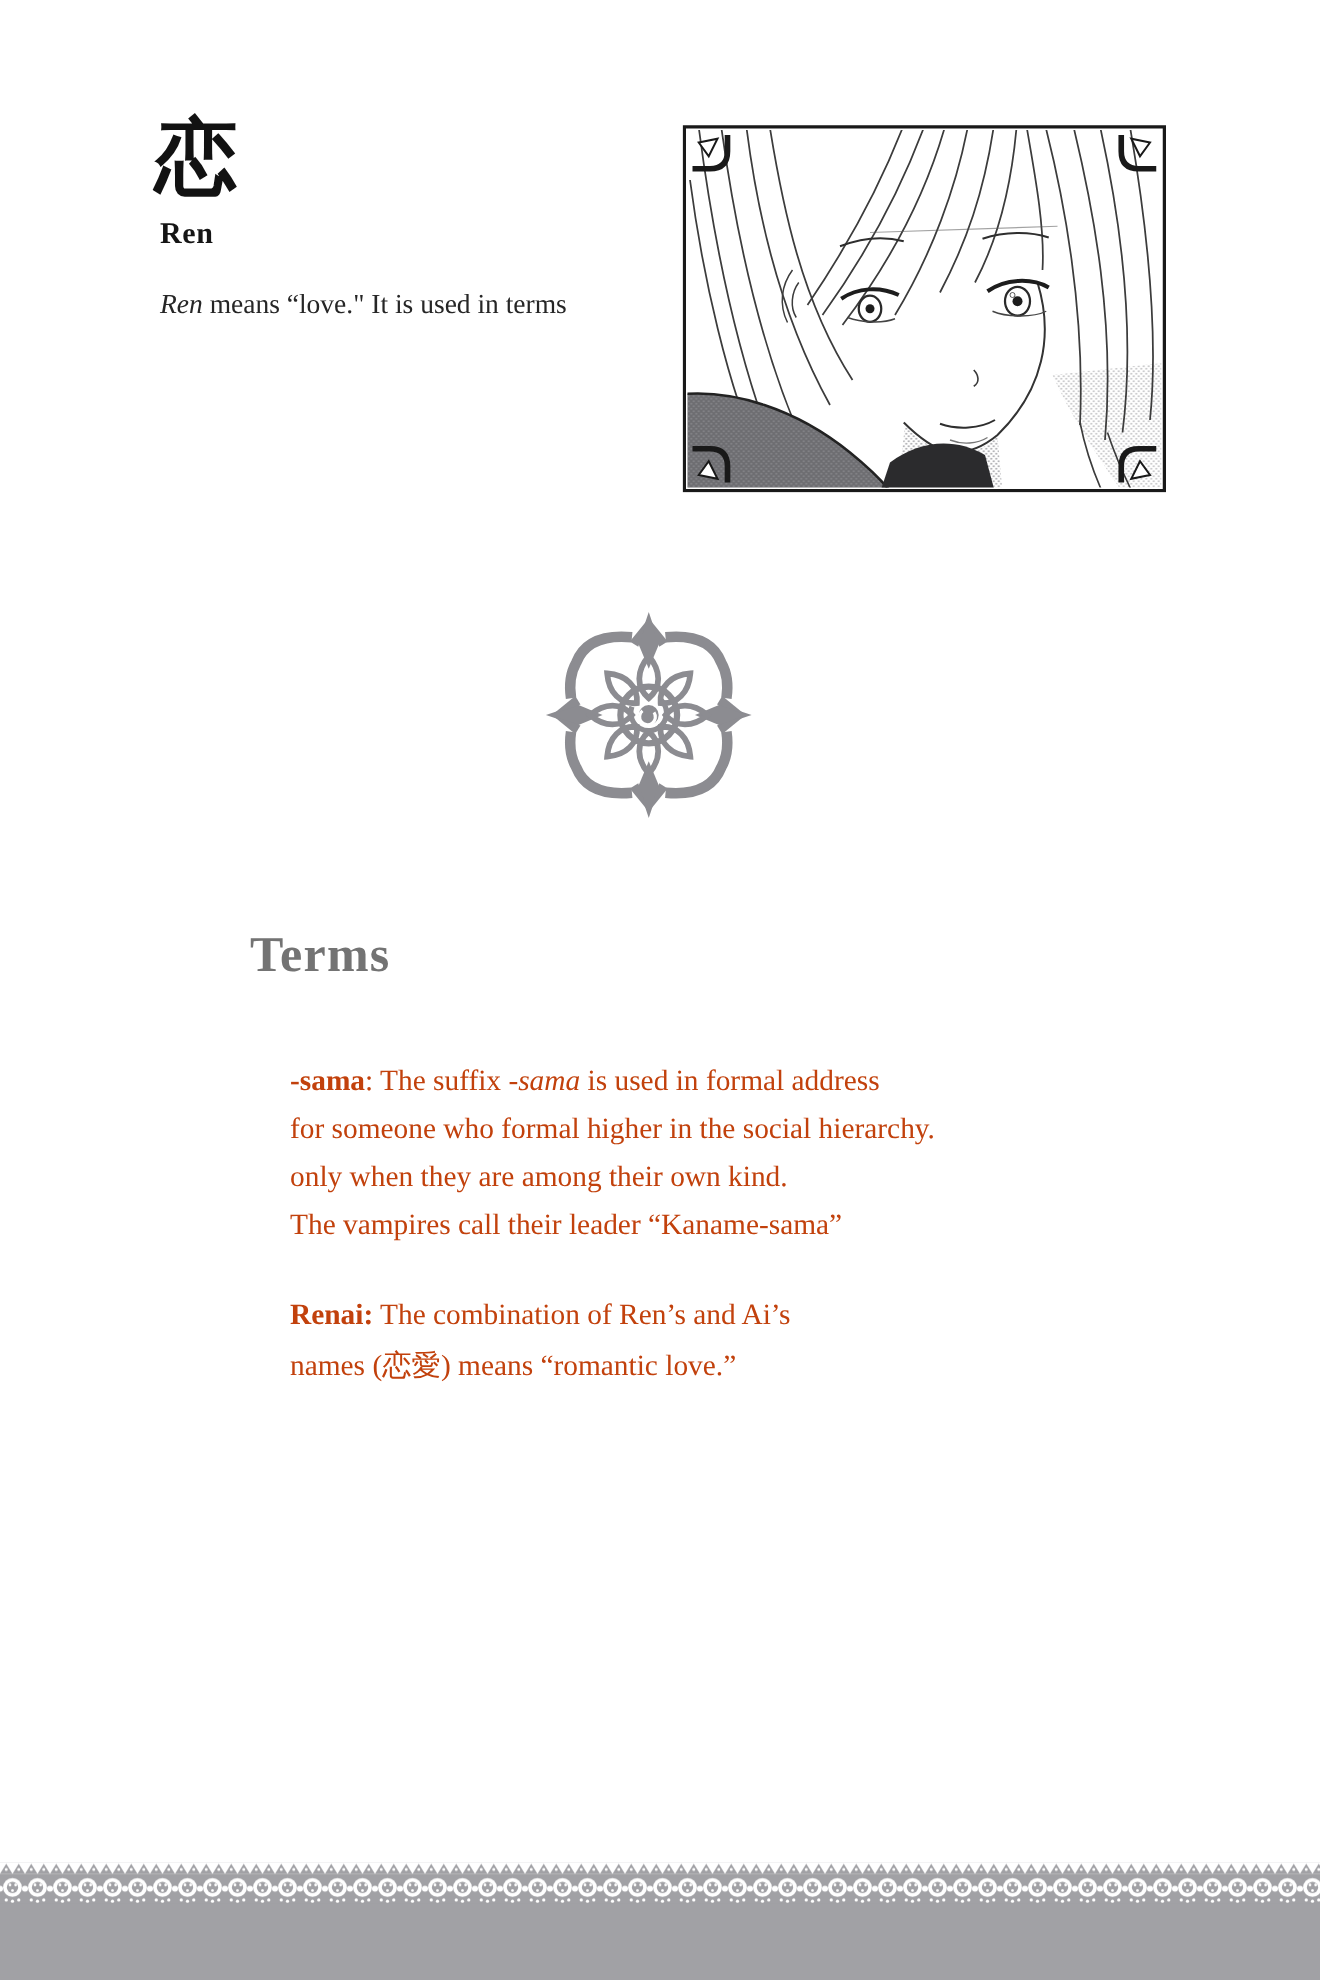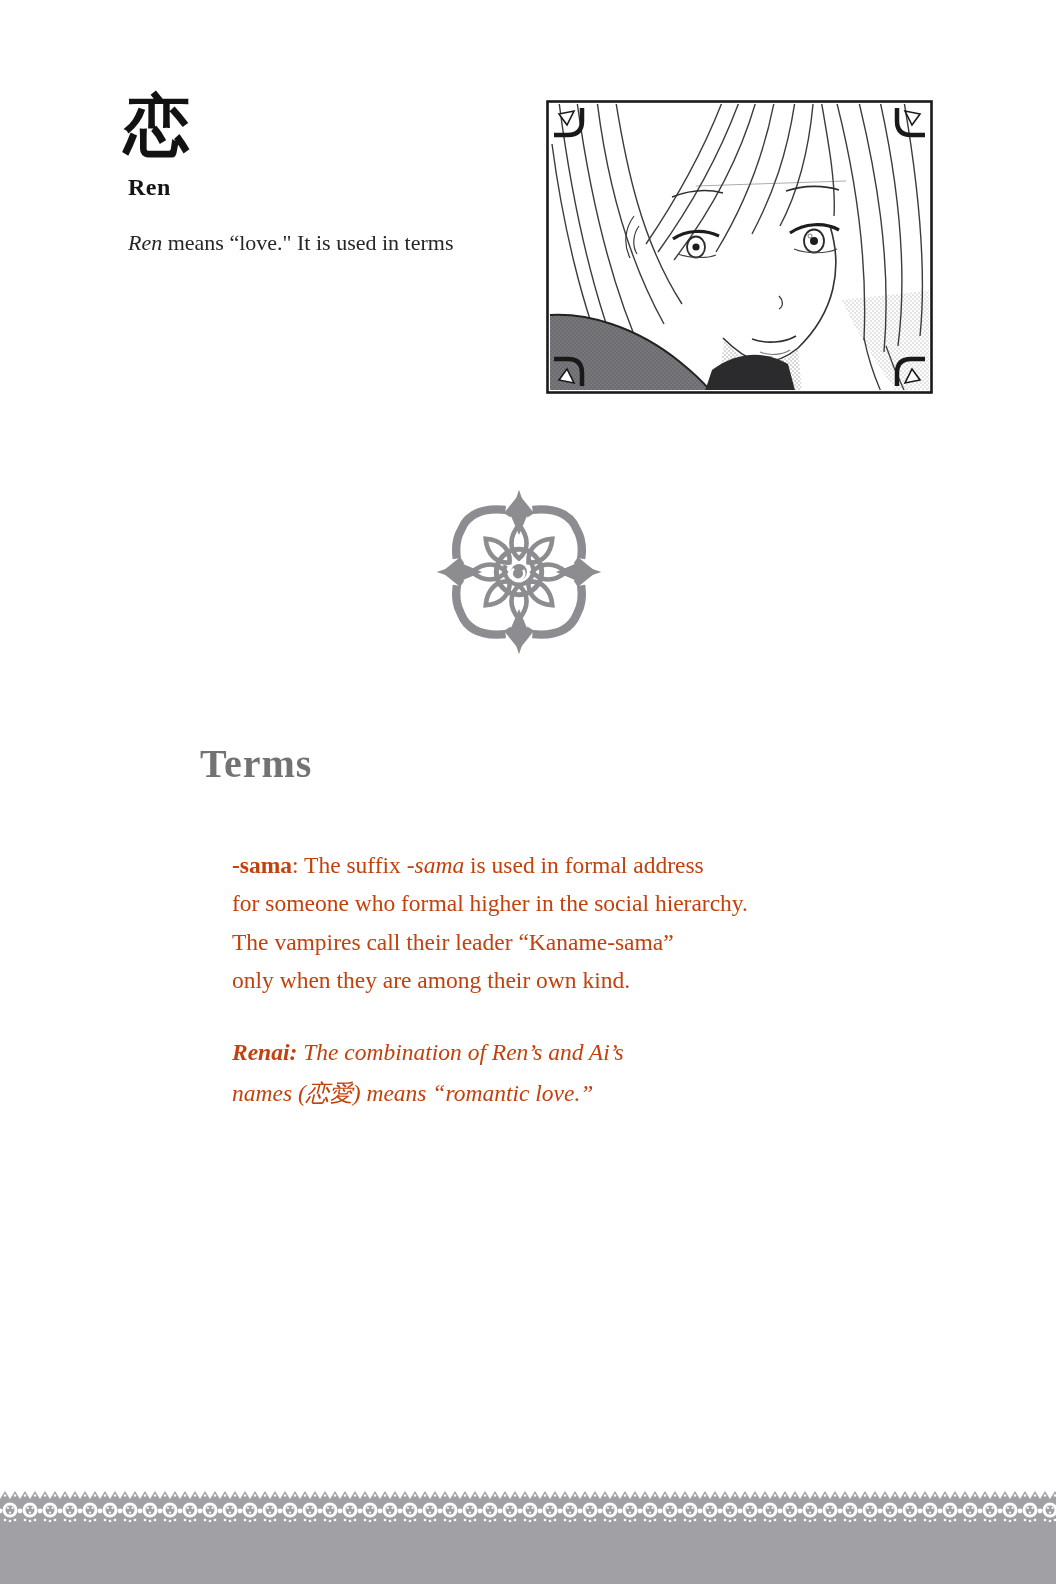--- a/index.html
+++ b/index.html
@@ -23,21 +23,21 @@
   
   .crest{left:430px;top:488px;width:178px;height:168px;}
   
   .terms-heading{
     left:200px;top:740px;font-size:40px;font-weight:bold;
     letter-spacing:1px;color:#737373;
   }
   .term-para{left:200px;font-size:23.5px;line-height:38.5px;color:#c2410c;margin-left:32px;}
   .term-para .line{display:block;white-space:nowrap;}
   .sama-para{top:822px;}
-  .renai-para{top:1008px;line-height:41px;font-style:italic;}
+  .renai-para{top:1008px;line-height:41px;}
   
   .lace-strip{left:0;top:1490px;width:1056px;height:34px;}
   .gray-band{left:0;top:1523px;width:1056px;height:61px;background:#a1a1a5;}
   svg{display:block;}
 </style>
 </head>
 <body>
 
 <div id="page">
 
@@ -212,22 +212,22 @@
       <circle cx="100" cy="100" r="9.5" fill="#8c8c91"></circle>
       <path d="M94,96 a7.5,7.5 0 1 0 11,1.5" fill="none" stroke="#ffffff" stroke-width="3"></path>
     </svg>
   </div>
 
   <div class="abs terms-heading">Terms</div>
 
   <p class="abs term-para sama-para">
     <span class="line"><span class="bd">-sama</span><span>: The suffix </span><span class="it">-sama</span><span> is used in formal address</span></span>
     <span class="line">for someone who formal higher in the social hierarchy.</span>
+    <span class="line">only when they are among their own kind.</span>
     <span class="line">The vampires call their leader “Kaname-sama”</span>
-    <span class="line">only when they are among their own kind.</span>
   </p>
 
   <p class="abs term-para renai-para">
     <span class="line"><span class="bd">Renai:</span><span> The combination of Ren’s and Ai’s</span></span>
     <span class="line">names (恋愛) means “romantic love.”</span>
   </p>
 
   <div class="abs lace-strip">
     <svg width="1056" height="34" viewBox="0 0 1056 34" preserveAspectRatio="none">
       <defs>

